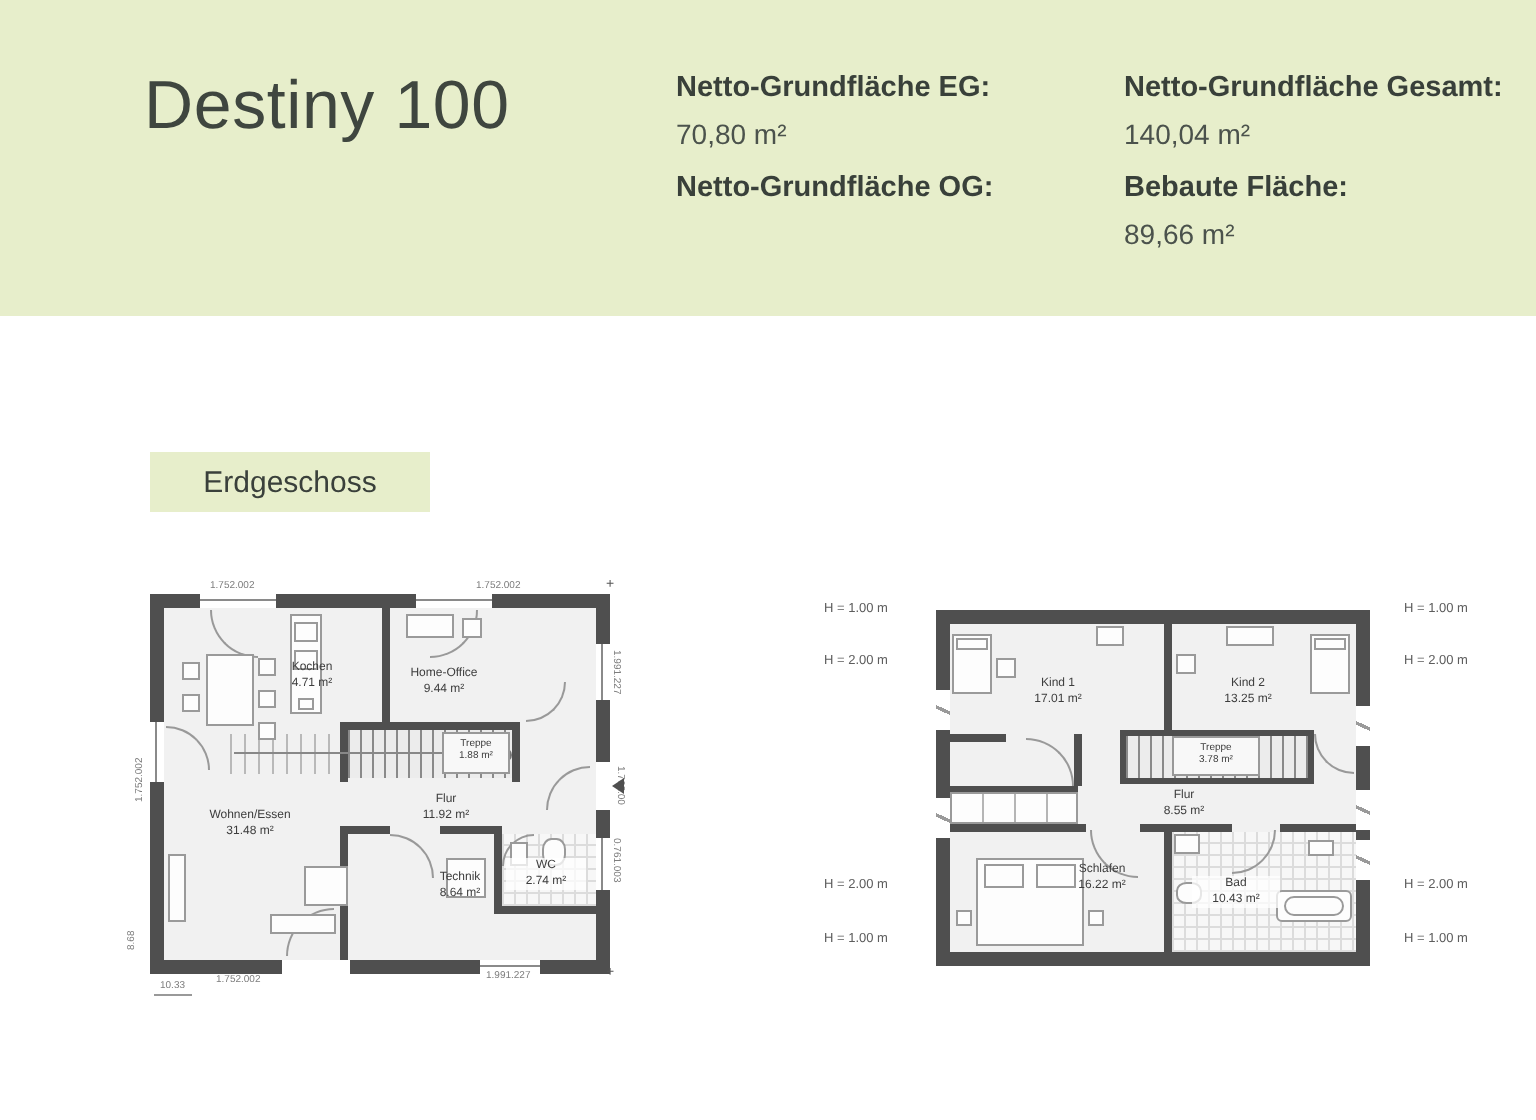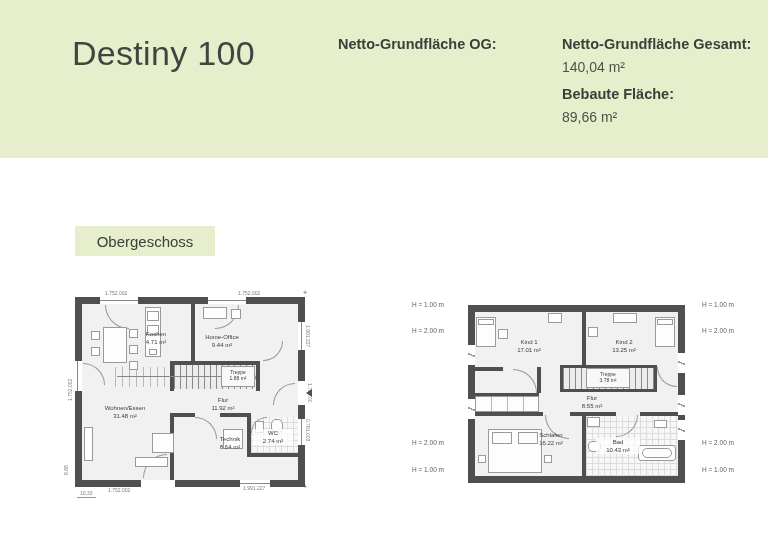--- a/index.html
+++ b/index.html
@@ -50,31 +50,33 @@
 </head>
 <body>
 
 <div class="page">
 
   <div class="header">
     <div class="title">
       <div>Destiny 100</div>
     </div>
     <div class="statcol c1">
+      <div class="lbl">Netto-Grundfläche EG:</div>
+      <div class="val">70,80 m²</div>
       <div class="lbl">Netto-Grundfläche OG:</div>
     </div>
     <div class="statcol c2">
       <div class="lbl">Netto-Grundfläche Gesamt:</div>
       <div class="val">140,04 m²</div>
       <div class="lbl">Bebaute Fläche:</div>
       <div class="val">89,66 m²</div>
     </div>
   </div>
 
-  <div class="badge" style="left:75px;top:226px;width:140px;">Obergeschoss</div>
+  <div class="badge" style="left:75px;top:226px;width:140px;">Erdgeschoss</div>
 
   <div class="plan" style="left:75px;top:297px;width:230px;height:190px;">
     <div class="floor"></div>
 
     <div class="wall" style="left:116px;top:7px;width:4px;height:59px;"></div>
     <div class="wall" style="left:95px;top:64px;width:90px;height:4px;"></div>
     <div class="wall" style="left:95px;top:64px;width:4px;height:30px;"></div>
     <div class="wall" style="left:181px;top:64px;width:4px;height:30px;"></div>
     <div class="wall" style="left:95px;top:116px;width:4px;height:67px;"></div>
     <div class="wall" style="left:95px;top:116px;width:25px;height:4px;"></div>

